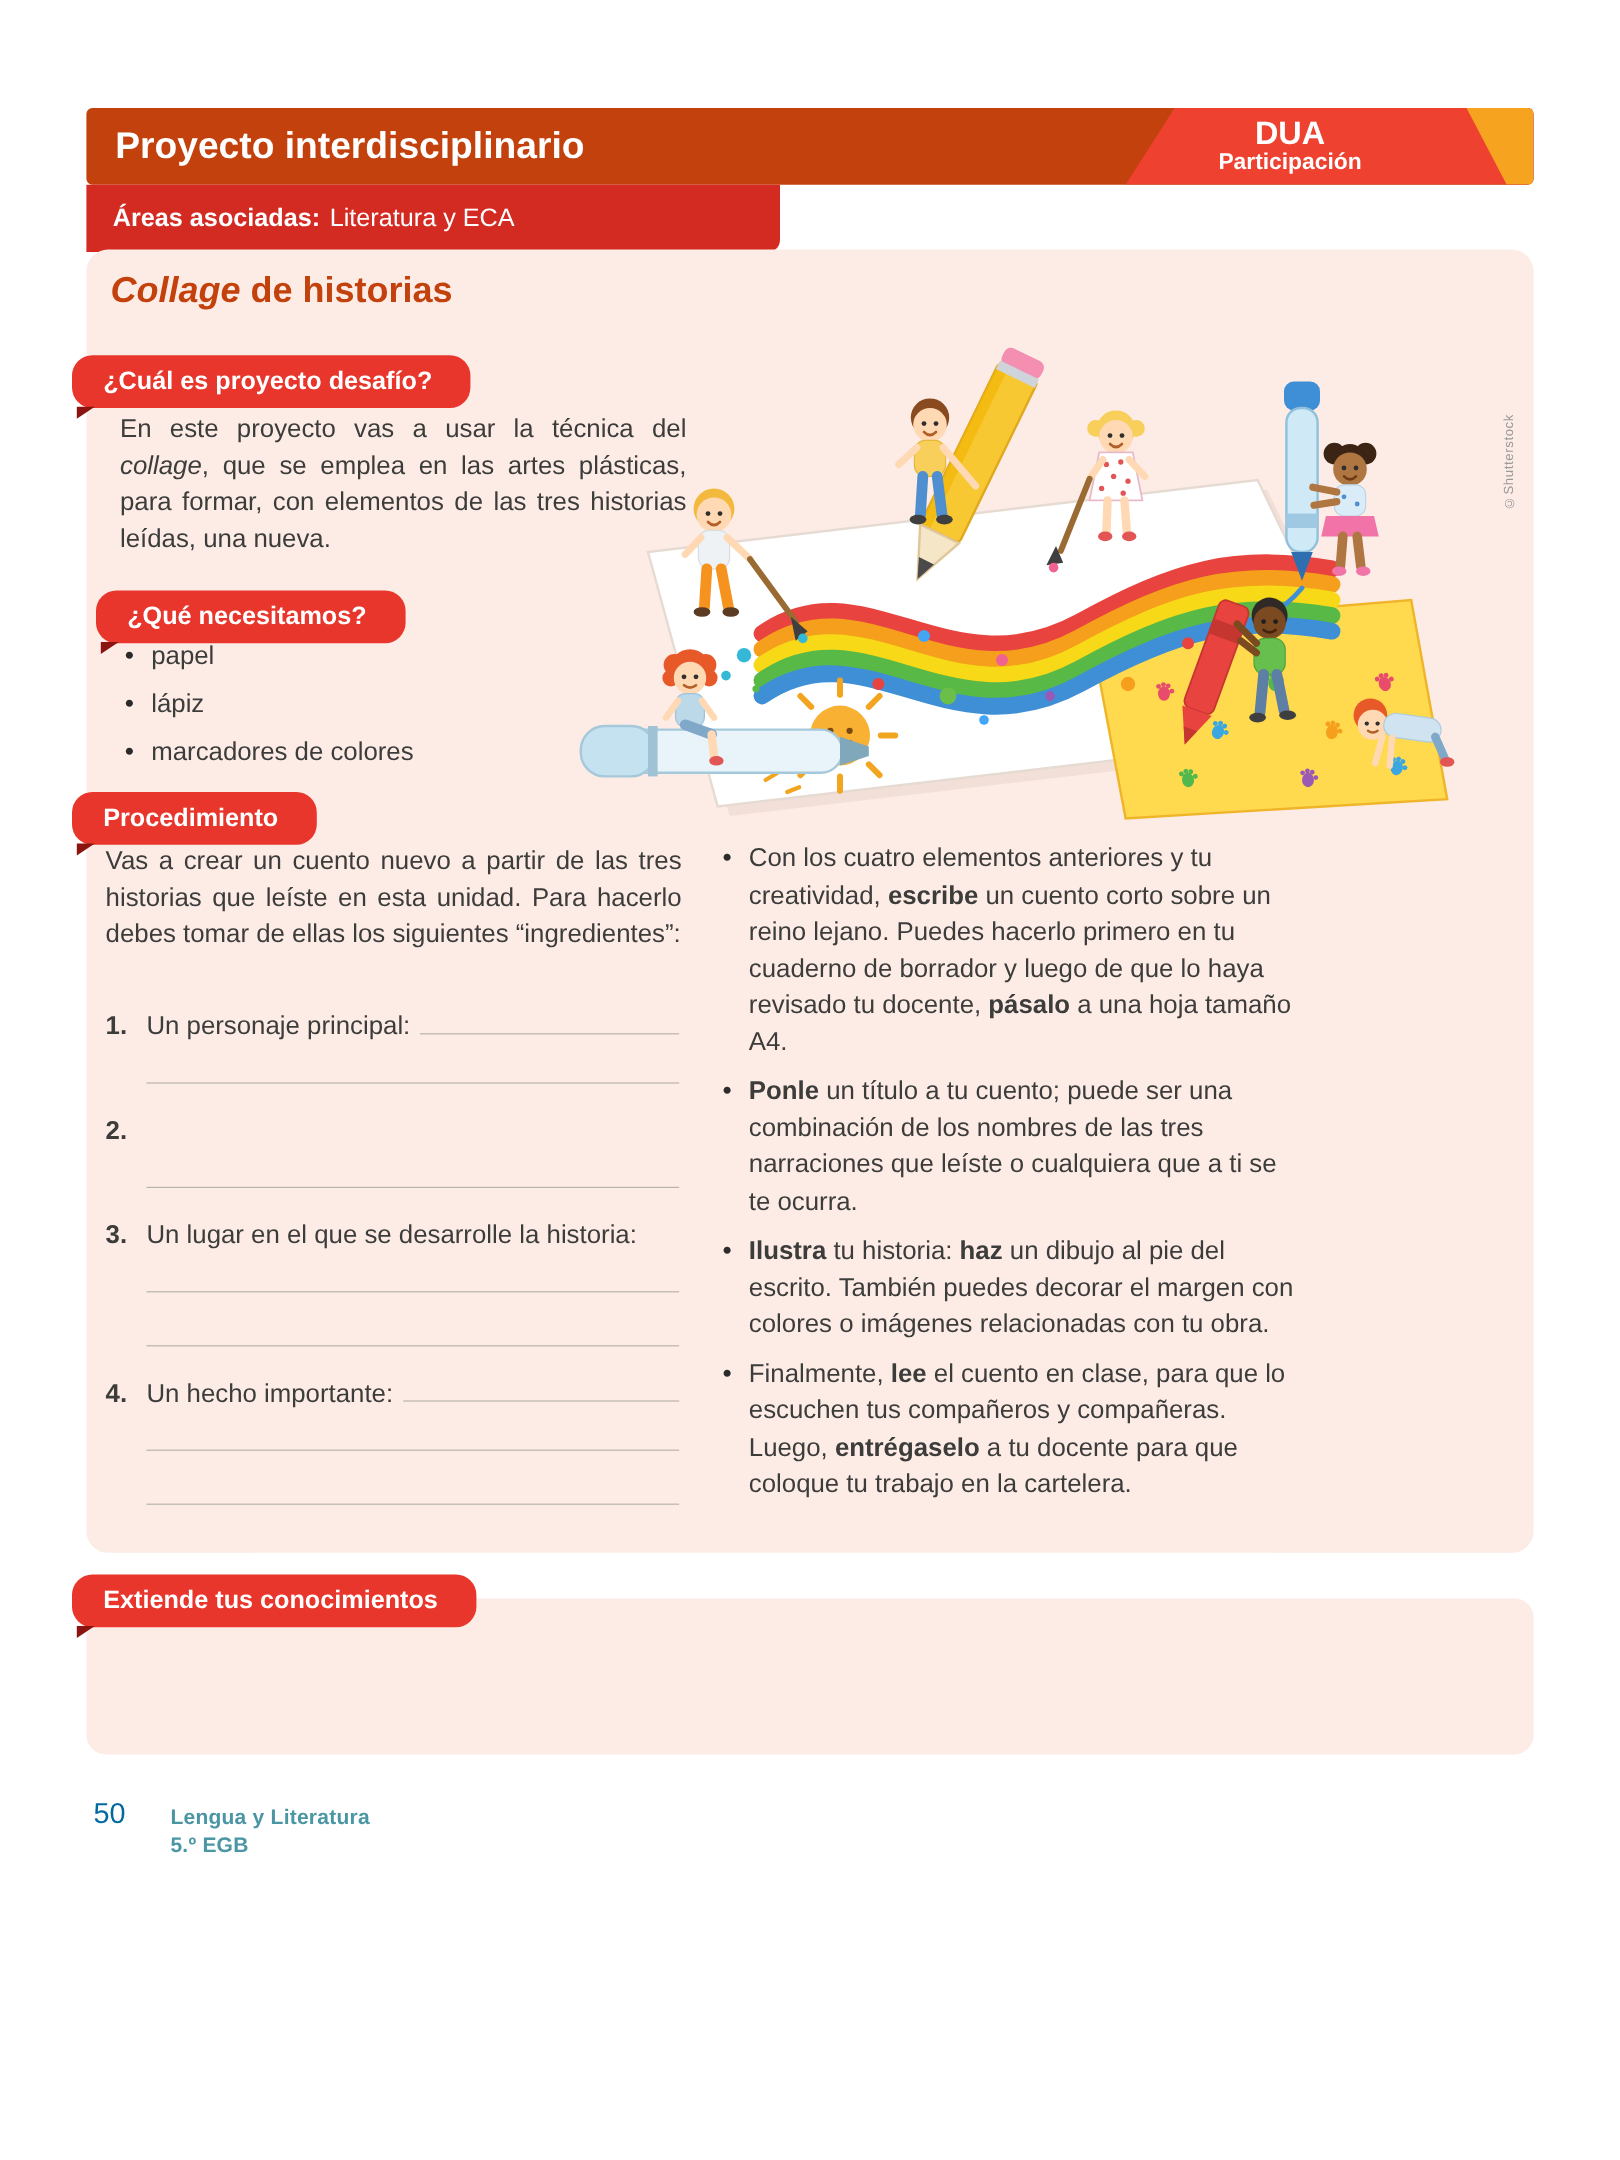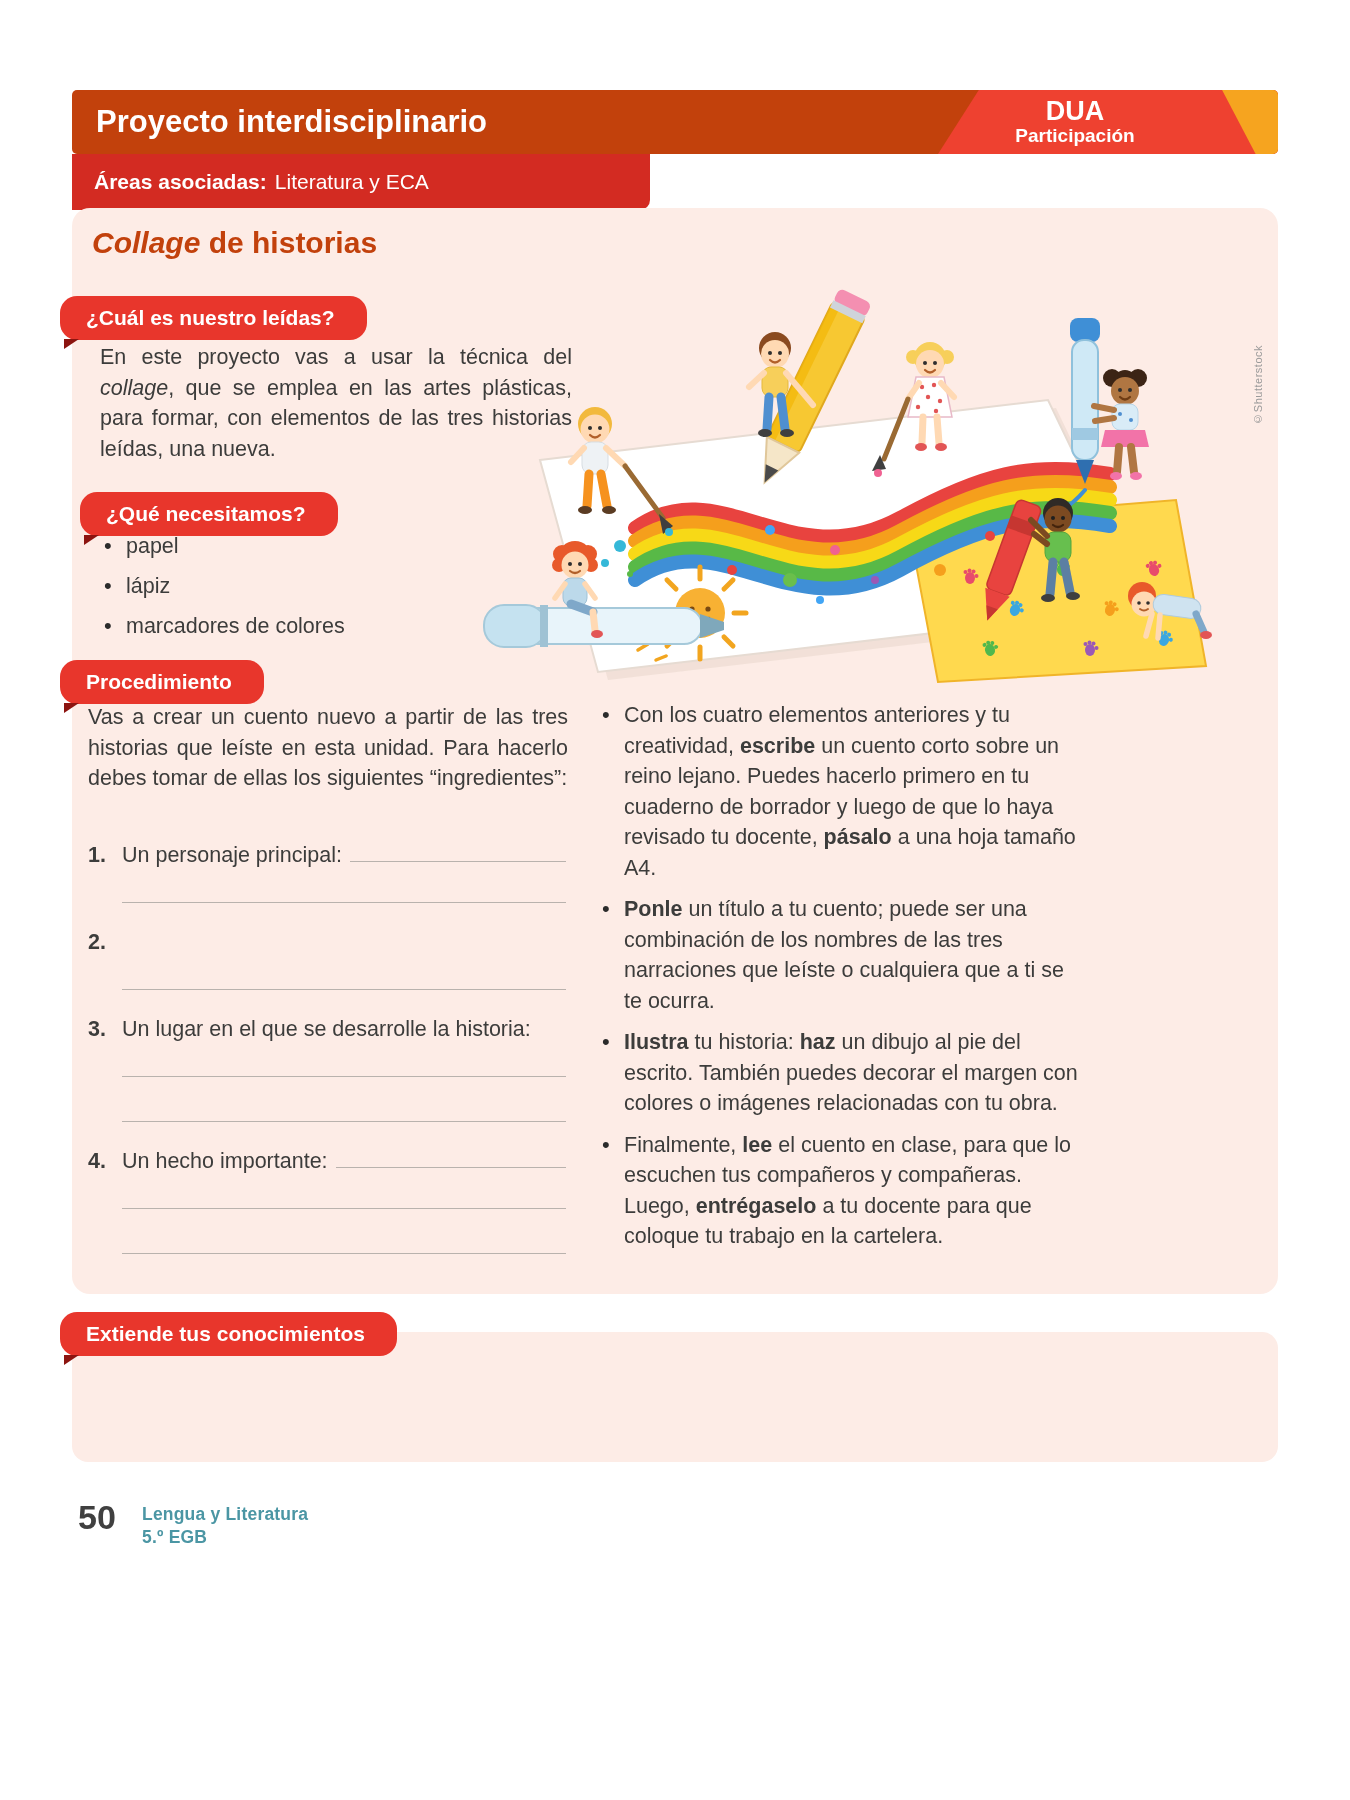--- a/index.html
+++ b/index.html
@@ -103,21 +103,21 @@
 
   
   .illustration { position:absolute; left:470px; top:278px; width:775px; height:415px; z-index:2; }
   .shutterstock-credit {
     position:absolute; left:1252px; top:345px; z-index:3;
     writing-mode:vertical-rl; transform:rotate(180deg);
     font-size:11px; color:#9a9a9a; letter-spacing:0.5px;
   }
 
   
-  .footer-num { position:absolute; left:78px; top:1498px; font-size:34px; font-weight:bold; color:#404040; }
+  .footer-num { position:absolute; left:78px; top:1498px; font-size:24px; font-weight:normal; color:#0369a1; }
   .footer-imprint { position:absolute; left:142px; top:1503px; font-size:17.5px; font-weight:bold;
                     color:#4b96a4; line-height:1.3; letter-spacing:0.2px; }
 </style>
 </head>
 <body>
 
 <div class="page">
 
   <div class="header-bar">
     <div class="dua-panel"></div>
@@ -132,21 +132,21 @@
     <span class="areas-label">Áreas asociadas:</span>
     <span class="areas-value">Literatura y ECA</span>
   </div>
 
   <div class="content-panel"></div>
 
   <div class="page-title">
     <span class="ital">Collage</span><span> de historias</span>
   </div>
 
-  <div class="pill" style="left:60px; top:296px;">¿Cuál es nuestro leídas?</div>
+  <div class="pill" style="left:60px; top:296px;">¿Cuál es proyecto desafío?</div>
 
   <div class="challenge-par">
     <span>En este proyecto vas a usar la técnica del </span><span class="ital">collage</span><span>, que se emplea en las artes plásticas, para formar, con elementos de las tres historias leídas, una nueva.</span>
   </div>
 
   <div class="pill" style="left:80px; top:492px;">¿Qué necesitamos?</div>
 
   <ul class="needs-list">
     <li>papel</li>
     <li>lápiz</li>

